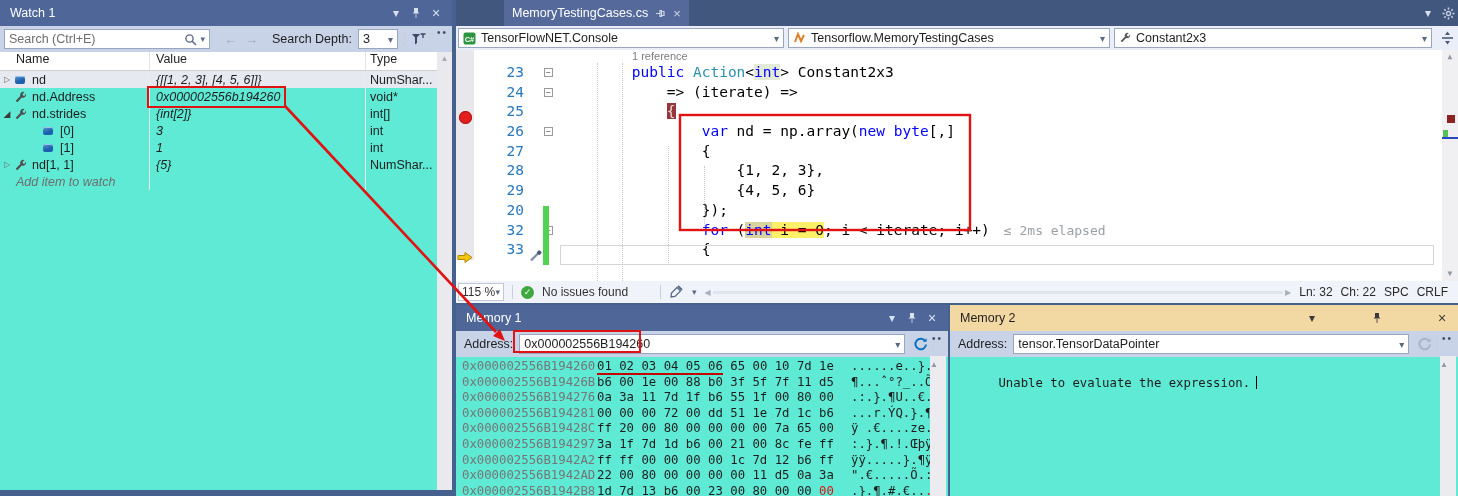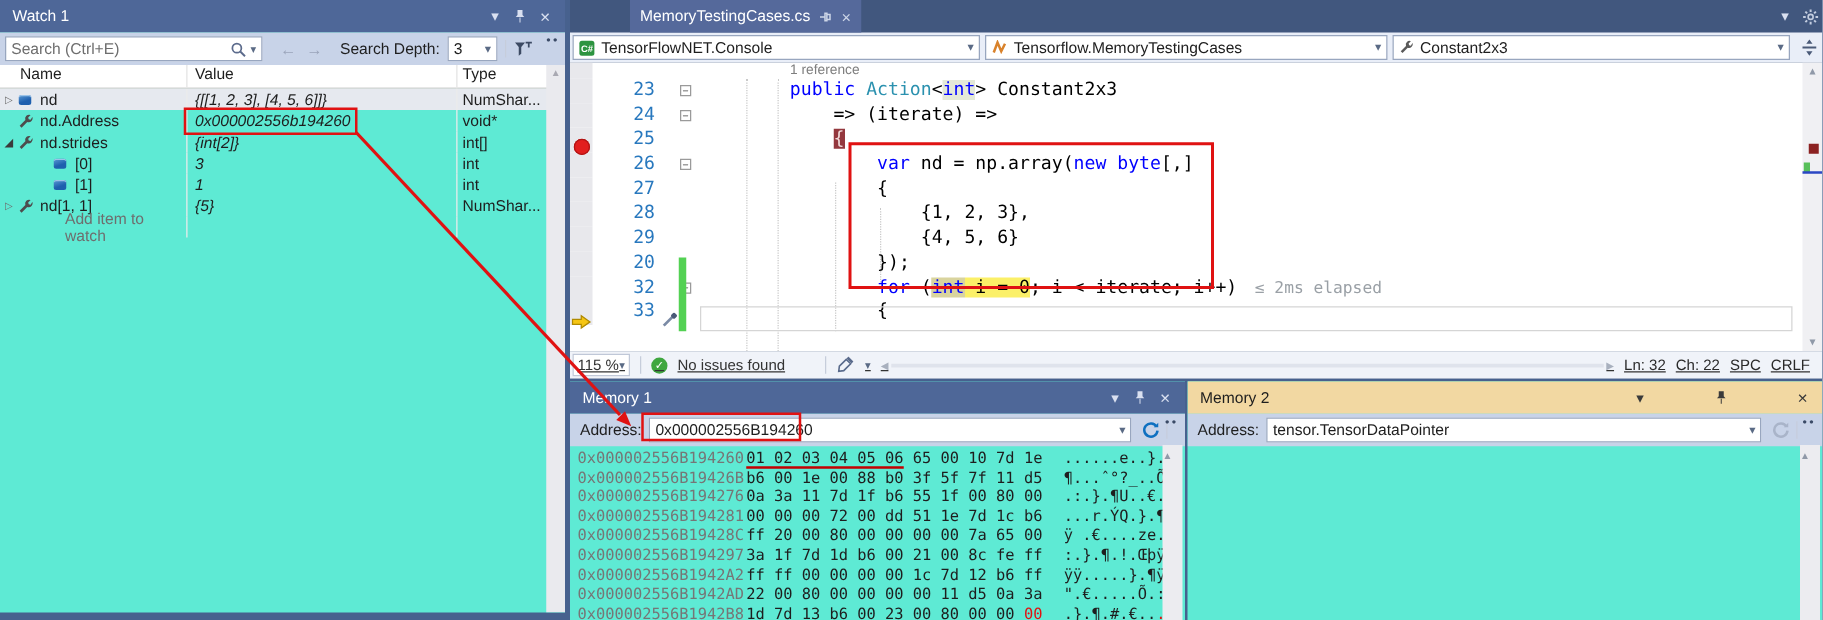--- a/index.html
+++ b/index.html
@@ -34,21 +34,21 @@
   .wrow { height:17px; display:flex; align-items:center; font-size:12.5px; }
   .wrow.sel { background:#e6e9ef; }
   .wrow .c1 { width:150px; height:100%; display:flex; align-items:center; border-right:1px solid #ececec; }
   .wrow .c2 { width:216px; height:100%; display:flex; align-items:center; padding-left:6px; border-right:1px solid #ececec; position:relative;font-style:italic; }
   .wrow .c3 { flex:1; padding-left:4px; }
   .exp { width:14px; text-align:center; font-size:8px; color:#6d6d6d; }
   .exp.e { color:#3a3a3a; font-size:9px; }
   .wicon { width:14px; height:12px; margin-right:4px; position:relative; flex:none; }
   .cube { position:absolute; left:1px; top:2px; width:10px; height:8px; border-radius:2px;
           background:linear-gradient(160deg,#5b9bd5 0%,#1e5fae 60%); box-shadow:inset 0 1px 0 #9cc3e8; }
-  .ital { color:#6e6e6e;margin-left:36px; }
+  .ital { font-style:italic; color:#6e6e6e; }
   .scrolltrack { position:absolute; right:0; width:15px; background:#eaeaee; }
   .scrolltrack .sarr { position:absolute; left:0; width:15px; height:14px; color:#a9a9b2; font-size:8px;
                        text-align:center; line-height:14px; }
 
   
   #editor { left:456px; top:0; width:1002px; height:303px; background:#41577e; }
   #tabstrip { height:26px; background:#41577e; display:flex; align-items:center; color:#fff; }
   #tab-active { height:26px; background:#55699b; display:flex; align-items:center; padding:0 8px;
                 font-size:12.5px; gap:7px;margin-left:48px; }
   #navbar { height:24px; background:#e9eef8; display:flex; align-items:center; gap:4px; padding:0 2px; }
@@ -78,21 +78,21 @@
             background:#e21e1e; box-shadow:inset 0 0 0 1px #b01414; }
   #cur-arrow { position:absolute; left:1px; top:201px; }
   #pencil { position:absolute; left:72px; top:198px; }
   #ed-scroll { position:absolute; right:0; top:0; width:16px; height:231px; background:#f0f0f3; }
   #ed-scroll .sarr { position:absolute; left:0; width:16px; height:14px; text-align:center;
                      color:#9099a8; font-size:8px; line-height:14px; }
   #sb-red { position:absolute; left:5px; top:65px; width:8px; height:8px; background:#8b2121; }
   #sb-green { position:absolute; left:1px; top:80px; width:5px; height:8px; background:#58c05a; }
   #sb-blue { position:absolute; left:0; top:87px; width:16px; height:2px; background:#2b47c4; }
   #statusbar { height:22px; background:#f0f3f9; display:flex; align-items:center; font-size:12px;
-               color:#333; padding:0 10px 0 2px; gap:8px;text-decoration:underline; }
+               color:#333; padding:0 10px 0 2px; gap:8px; }
   .vsep { width:1px; height:14px; background:#c6cddb; }
   #zoom-combo { width:46px; height:18px; background:#fff; border:1px solid #c0c8d8; display:flex;
                 align-items:center; padding:0 3px; }
   #issue-dot { width:13px; height:13px; border-radius:50%; background:#3fa73f; color:#fff; font-size:9px;
                line-height:13px; text-align:center; }
   #hscroll { flex:1; height:12px; display:flex; align-items:center; gap:2px; color:#a8b0be; font-size:8px; }
   #hscroll .track { flex:1; height:3px; background:#dfe3ec; }
   .stat-right { color:#2a2a2a; }
 
   
@@ -444,20 +444,23 @@
       </div>
       <span class="icn" style="margin-left:8px;">
         <svg width="15" height="15" viewBox="0 0 15 15">
             <path d="M12.2 4.2A5.3 5.3 0 1 0 13 7.5" fill="none" stroke="#a9b4c9" stroke-width="2"></path>
             <path d="M13.6 1.2v3.6h-3.6z" fill="#a9b4c9"></path>
           </svg>
       </span>
       <div class="vsep" style="margin:0 5px;"></div>
       <span class="dots" style="position:absolute;right:5px;top:3px;">••</span>
     </div>
+    <div id="mem2-body" class="memtext">
+      <span>Unable to evaluate the expression.</span><span id="cursor-bar"></span>
+    </div>
     <div class="mem-scroll">
       <span class="sarr">▲</span>
     </div>
   </div>
 
   <svg id="annot">
     <rect x="148" y="87" width="137" height="20" fill="none" stroke="#e01212" stroke-width="2"></rect>
     <rect x="680" y="115" width="290" height="115" fill="none" stroke="#e01212" stroke-width="2.4"></rect>
     <rect x="514" y="331" width="126" height="21" fill="none" stroke="#e01212" stroke-width="2"></rect>
     <line x1="285" y1="106" x2="496" y2="332" stroke="#e01212" stroke-width="2.6"></line>

